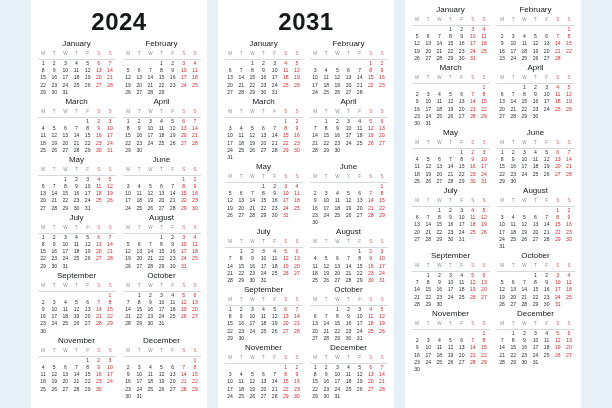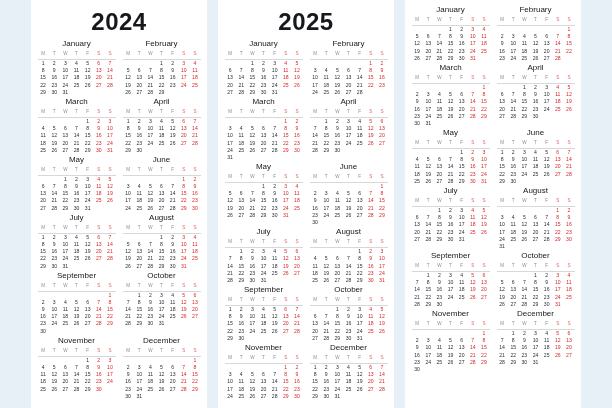--- a/index.html
+++ b/index.html
@@ -878,21 +878,21 @@
                   <td class="empty"></td>
                   <td class="empty"></td>
                 </tr>
               </tbody>
             </table>
           </div>
         </div>
       </div>
       <div class="year-gap"></div>
       <div class="year-panel">
-        <div class="year-title">2025</div>
+        <div class="year-title">2031</div>
         <div class="months-grid">
           <div class="month">
             <div class="month-name">January</div>
             <table class="cal">
               <thead>
                 <tr>
                   <th>M</th>
                   <th>T</th>
                   <th>W</th>
                   <th>T</th>

